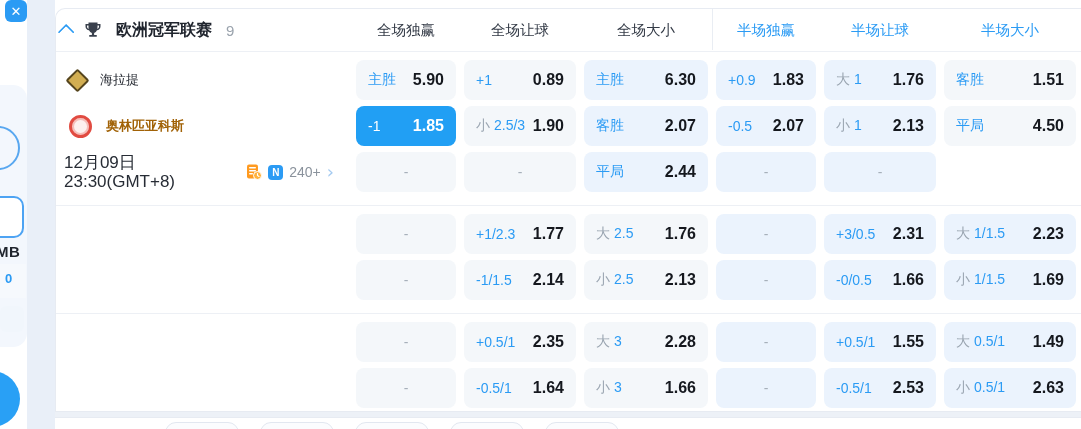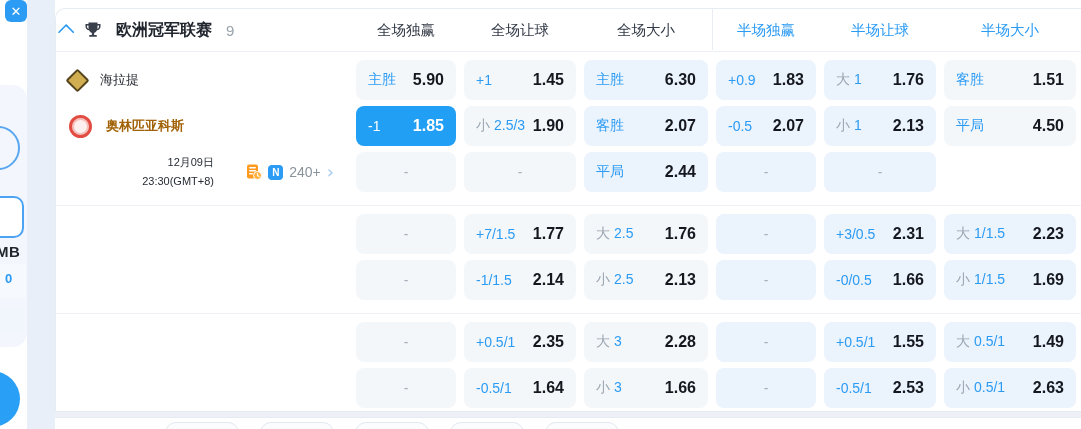--- a/index.html
+++ b/index.html
@@ -45,21 +45,21 @@
   .sep{height:1px;background:#edf0f5}
   
   .team-row{display:flex;align-items:center;gap:14px;padding-left:13px}
   .team-name{font-size:13px;color:#23272f}
   .team-name.away{color:#a16207;font-weight:bold;font-size:13px}
   .badge-diamond{width:13px;height:13px;transform:rotate(45deg);background:#d2ae52;
     border:2px solid #55451d;border-radius:2px;flex:none}
   .badge-ring{width:17px;height:17px;border:3px solid #e14b41;border-radius:50%;background:#fdf0ee;
     box-shadow:inset 0 0 0 2px #f6beb9;flex:none}
   .date-row{display:flex;align-items:center;padding-left:8px}
-  .date-block{width:150px;text-align:right;font-size:11px;color:#272c35;line-height:19px}
+  .date-block{width:150px;text-align:left;font-size:17px;color:#272c35;line-height:19px}
   .icons-group{margin-left:auto;margin-right:14px;display:flex;align-items:center;gap:6px}
   .nbadge{width:15px;height:15px;background:#2b9bf4;border-radius:4px;color:#fff;font-size:10px;
     font-weight:bold;display:flex;align-items:center;justify-content:center}
   .mcount{font-size:14px;color:#8a929c}
   .chev-right{font-size:18px;color:#a5cbf1;line-height:14px;cursor:pointer;font-family:"DejaVu Sans",sans-serif}
   
   .cell{border-radius:8px;background:#f4f7fa;display:flex;align-items:center;
     justify-content:space-between;padding:0 12px;font-size:14px;cursor:pointer;box-sizing:border-box}
   .cell.half{background:#ebf3fd}
   .cell .lbl{color:#2b9bf4;font-weight:500;white-space:nowrap}
@@ -136,21 +136,21 @@
         <span class="mcount">240+</span>
         <span class="chev-right">›</span>
       </div>
     </div>
   <div class="cell">
         <span class="lbl">主胜</span>
         <span class="odds">5.90</span>
       </div>
       <div class="cell">
         <span class="lbl">+1</span>
-        <span class="odds">1.45</span>
+        <span class="odds">0.89</span>
       </div>
       <div class="cell half">
         <span class="lbl">主胜</span>
         <span class="odds">6.30</span>
       </div>
       <div class="cell half">
         <span class="lbl">+0.9</span>
         <span class="odds">1.83</span>
       </div>
       <div class="cell half">
@@ -192,21 +192,21 @@
         <span class="odds">2.44</span>
       </div>
       <div class="cell dash half">-</div>
       <div class="cell dash half">-</div>
     </div>
   <div class="sep"></div>
   <div class="grp grid-cols" id="grp1">
       <div style="grid-column: 1;"></div>
       <div class="cell dash">-</div>
       <div class="cell">
-        <span class="lbl">+7/1.5</span>
+        <span class="lbl">+1/2.3</span>
         <span class="odds">1.77</span>
       </div>
       <div class="cell">
         <span class="lbl"><span class="prefix">大</span><span>2.5</span></span>
         <span class="odds">1.76</span>
       </div>
       <div class="cell dash half">-</div>
       <div class="cell half">
         <span class="lbl">+3/0.5</span>
         <span class="odds">2.31</span>

